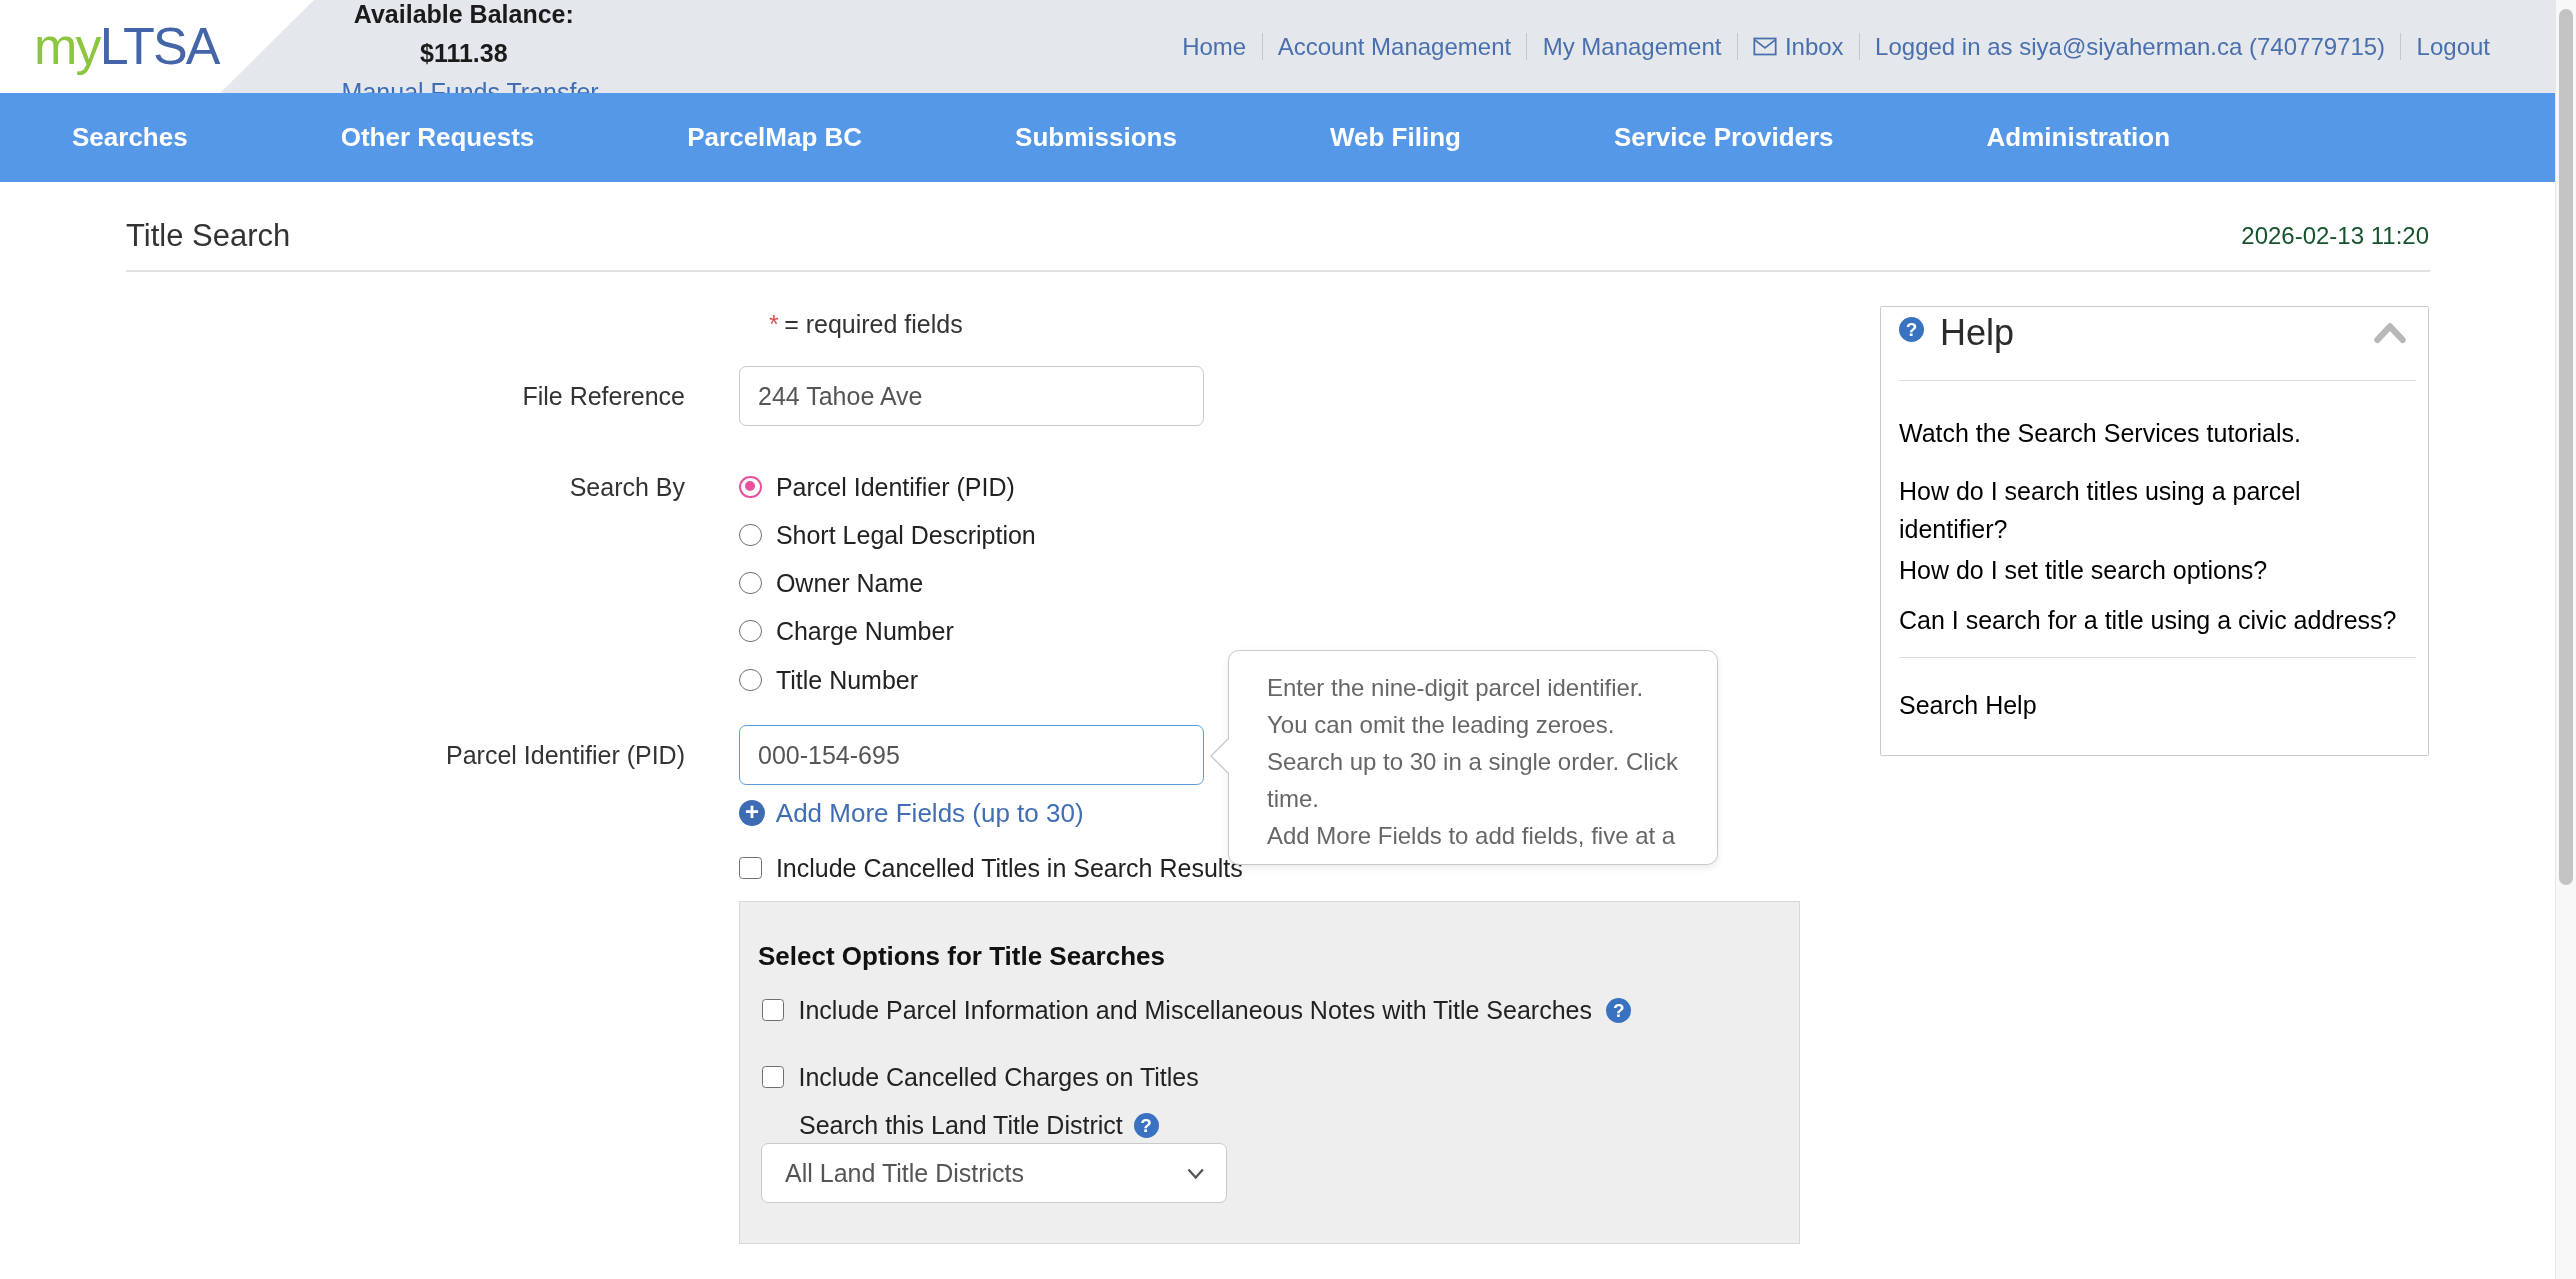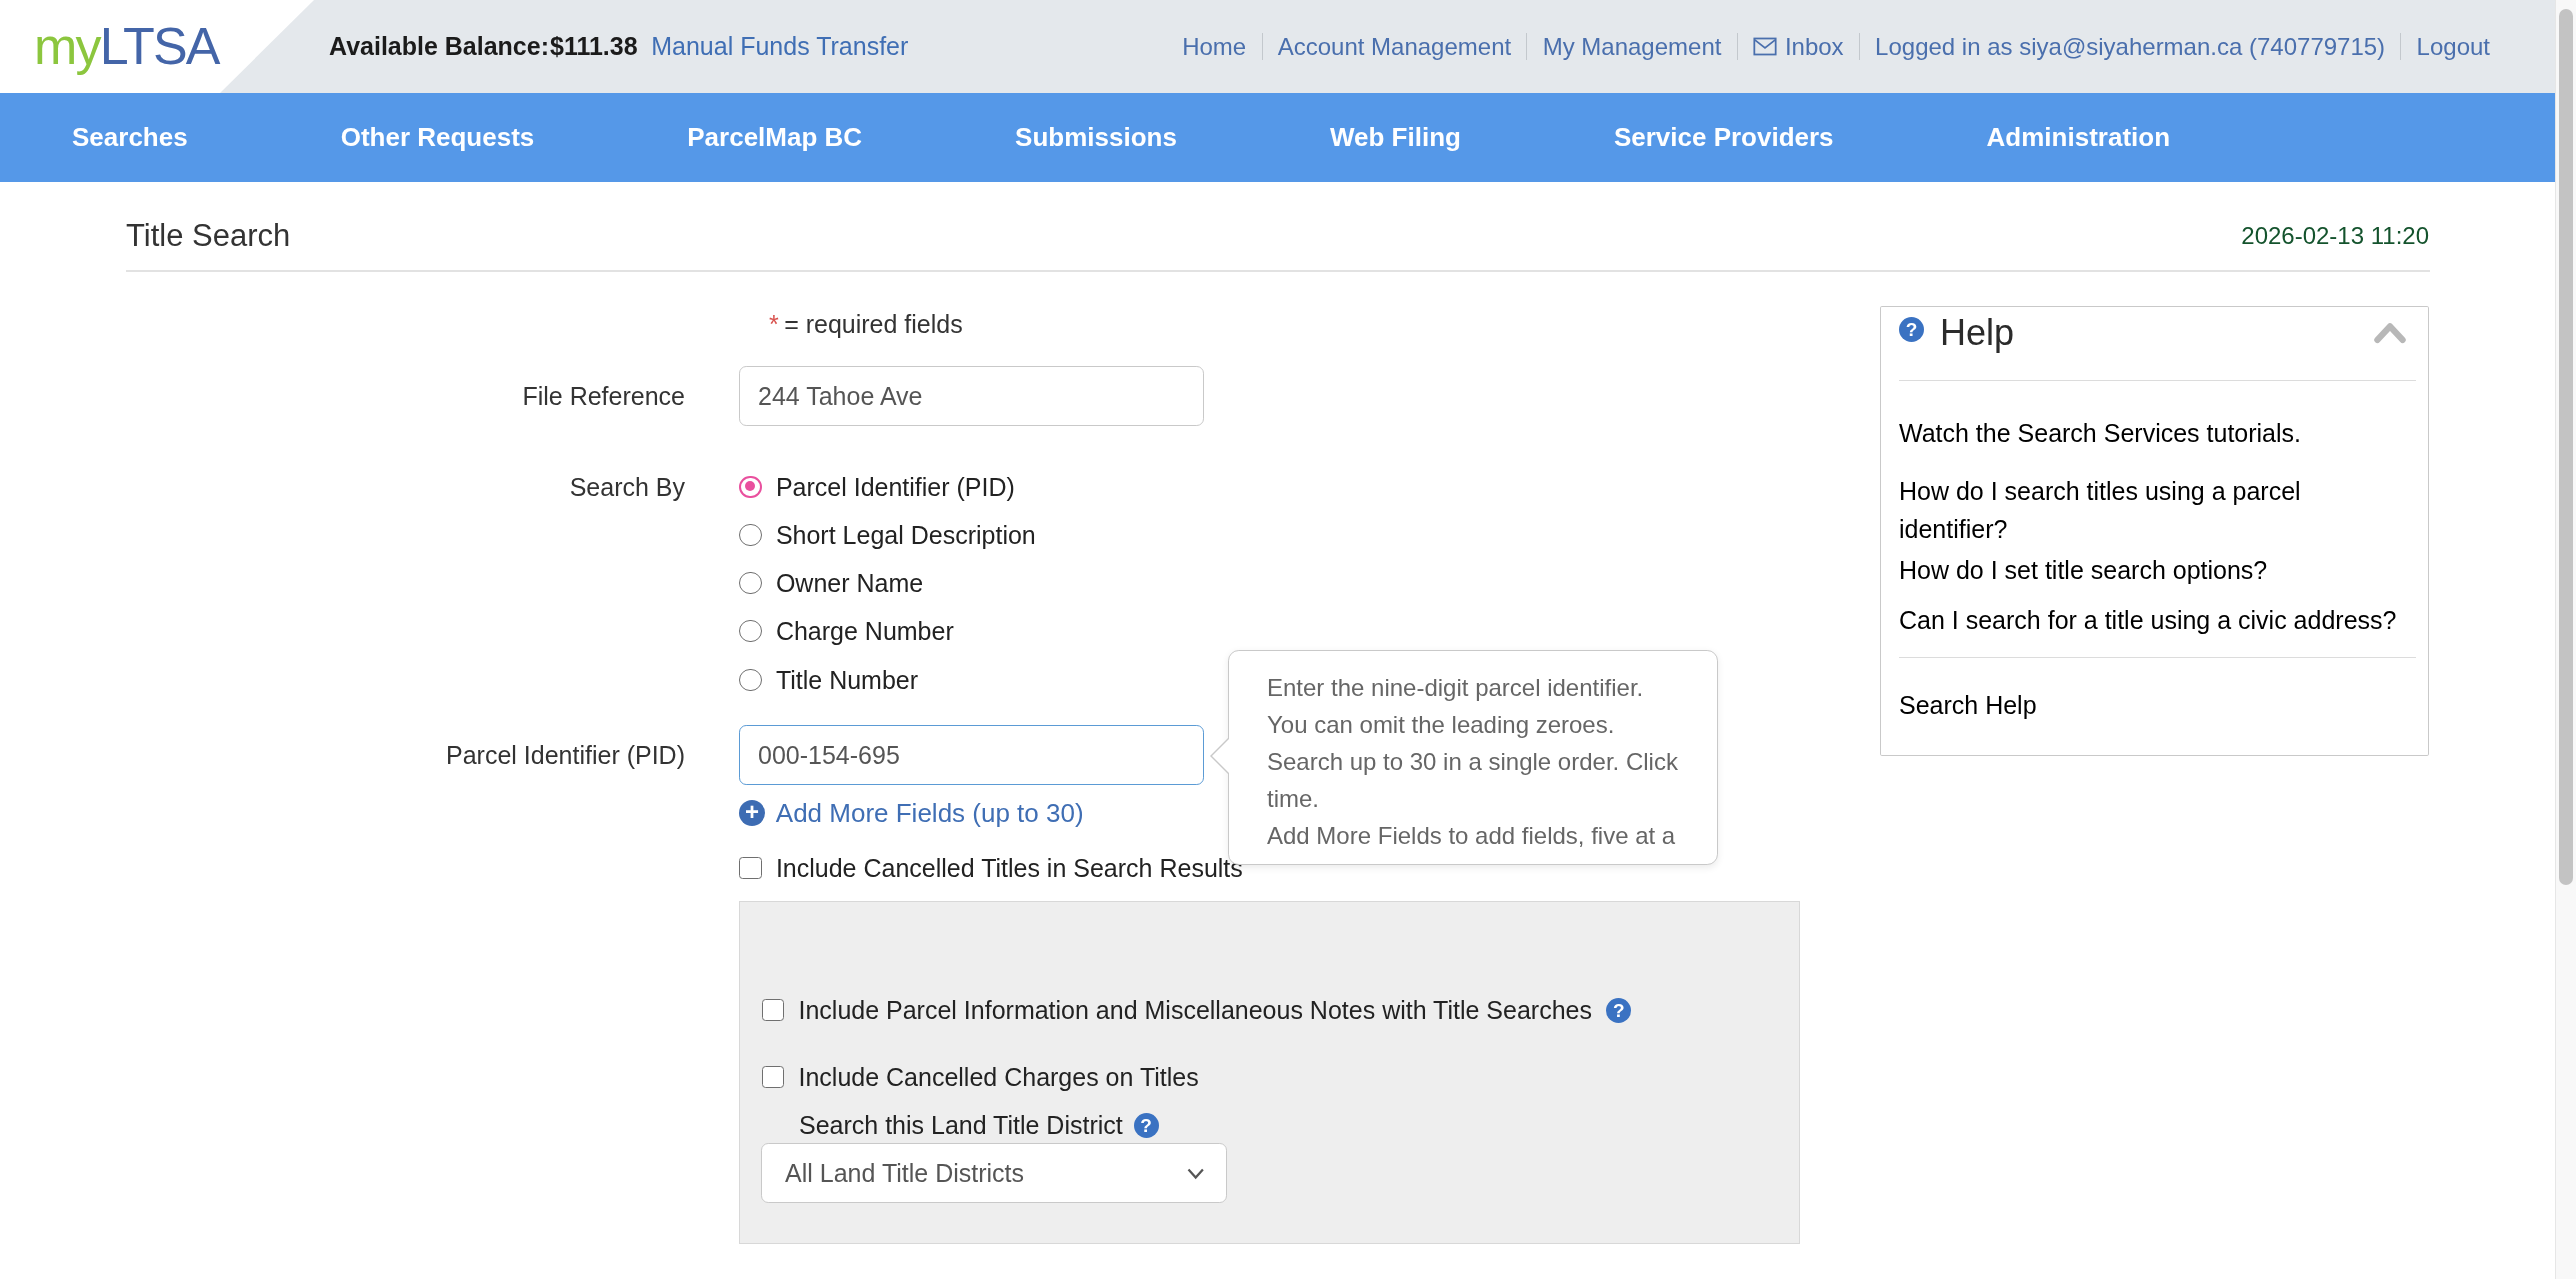--- a/index.html
+++ b/index.html
@@ -7,21 +7,21 @@
   body { font-family:"Liberation Sans","DejaVu Sans",sans-serif; width:2576px; height:1280px; overflow:hidden; }
   .root { position:relative; width:2576px; height:1280px; background:#fff; }
 
   
   .header { position:absolute; left:0; top:0; width:2555px; height:93px; background:#e4e8ec; }
   .header-white { position:absolute; left:0; top:0; width:324px; height:93px; background:#fff;
                   clip-path:polygon(0 0, 314px 0, 220px 93px, 0 93px); }
   .logo { position:absolute; left:34px; top:0; height:93px; line-height:93px; font-size:52px; font-weight:normal; letter-spacing:-1.8px; cursor:pointer; }
   .logo .lg-green { color:#8cc63e; }
   .logo .lg-blue  { color:#4465a8; }
-  .balance-wrap { position:absolute; left:329px; top:0; height:93px; display:flex; align-items:center; gap:1px; }
+  .balance-wrap { position:absolute; left:329px; top:0; height:93px; display:flex; align-items:center; gap:10px;flex-direction:column; }
   .balance-label, .balance-amount { font-size:25px; font-weight:bold; color:#1b1b1b; }
   .funds-link { font-size:25px; color:#3f6eb4; margin-left:12.6px; cursor:pointer; }
   .toplinks { position:absolute; right:65px; top:0; height:93px; display:flex; align-items:center; font-size:24px; color:#4a6fad; }
   .toplink { cursor:pointer; white-space:nowrap; display:flex; align-items:center; gap:8px; }
   .topsep { width:0.9px; height:27px; background:#c3c8cd; margin:0 15.3px; }
   .envelope { width:24px; height:19px; display:inline-block; }
 
   
   .navbar { position:absolute; left:0; top:93px; width:2555px; height:89px; background:#5598e8;
             display:flex; align-items:center; padding-left:72px; gap:153px; }
@@ -195,20 +195,21 @@
     <div class="tooltip-body">
       <div class="tooltip-line">Enter the nine-digit parcel identifier.</div>
       <div class="tooltip-line">You can omit the leading zeroes.</div>
       <div class="tooltip-line">Search up to 30 in a single order. Click</div>
       <div class="tooltip-line">time.</div>
       <div class="tooltip-line">Add More Fields to add fields, five at a</div>
     </div>
   </div>
 
   <div class="graybox">
+    <div class="graybox-heading">Select Options for Title Searches</div>
     <div class="check-row gb-row1">
       <span class="checkbox"></span>
       <span class="opt-label">Include Parcel Information and Miscellaneous Notes with Title Searches</span>
       <span class="qicon"></span>
     </div>
     <div class="check-row gb-row2">
       <span class="checkbox"></span>
       <span class="opt-label">Include Cancelled Charges on Titles</span>
     </div>
     <div class="gb-district-label">

